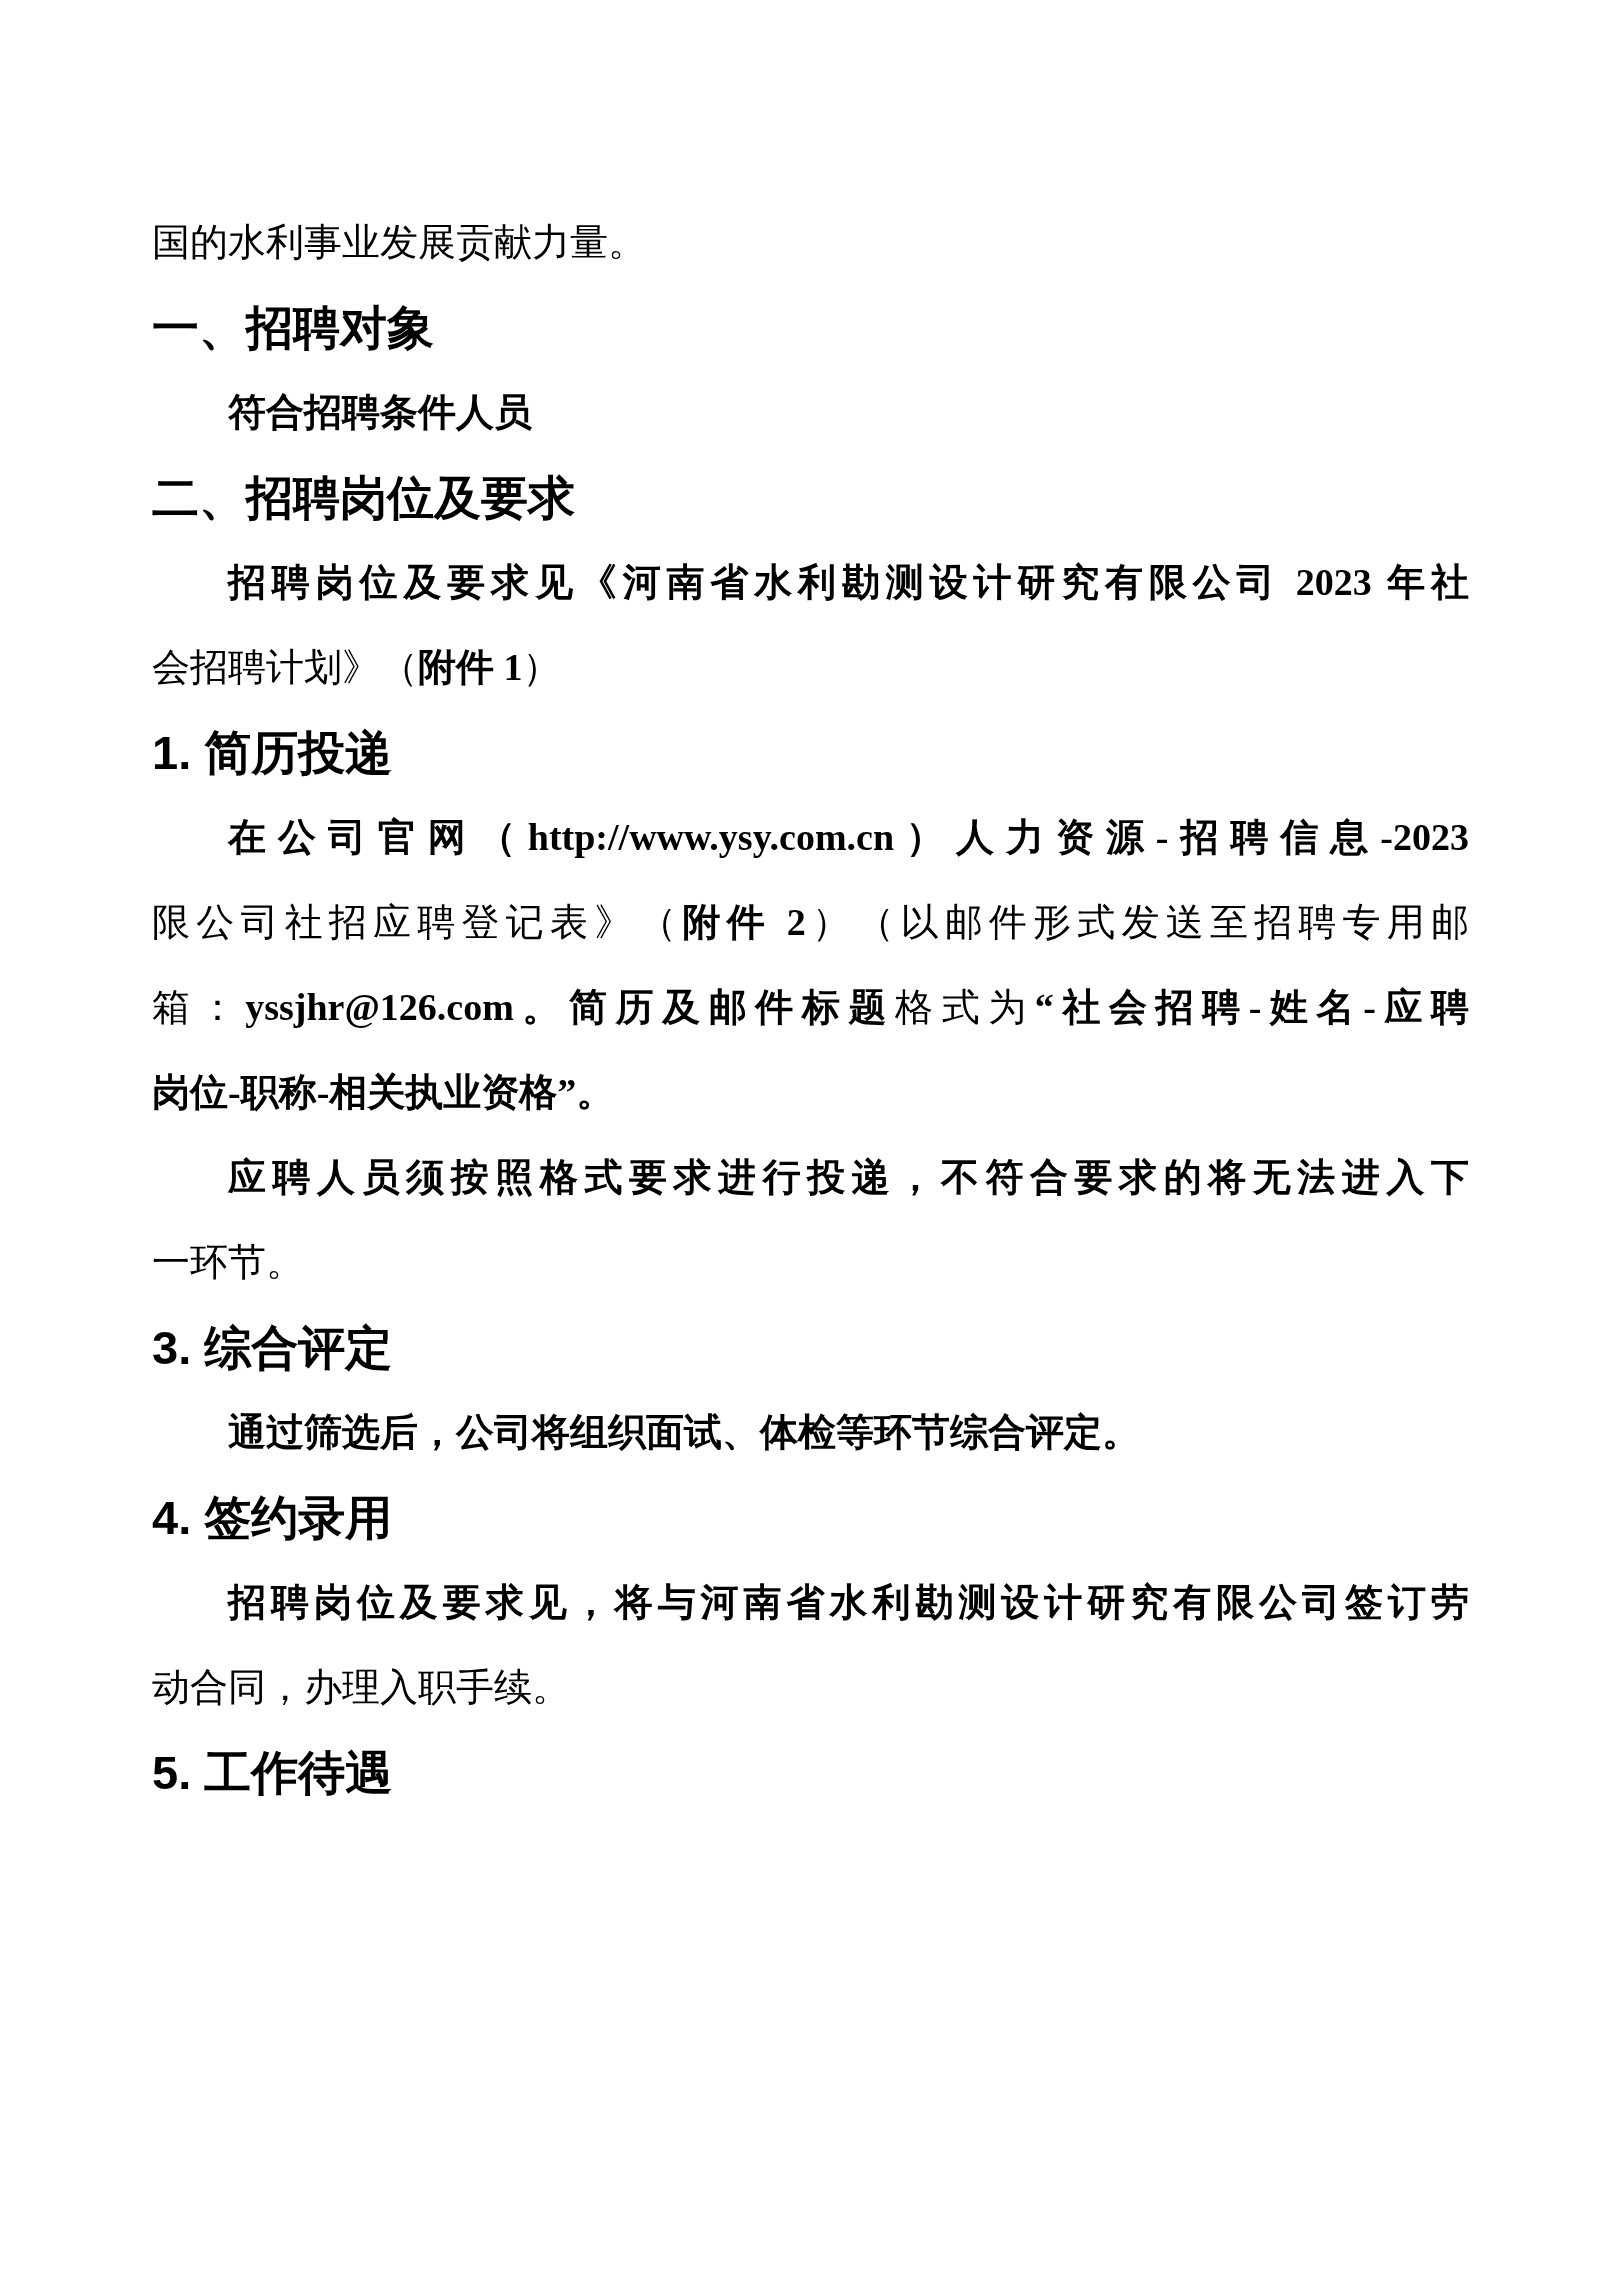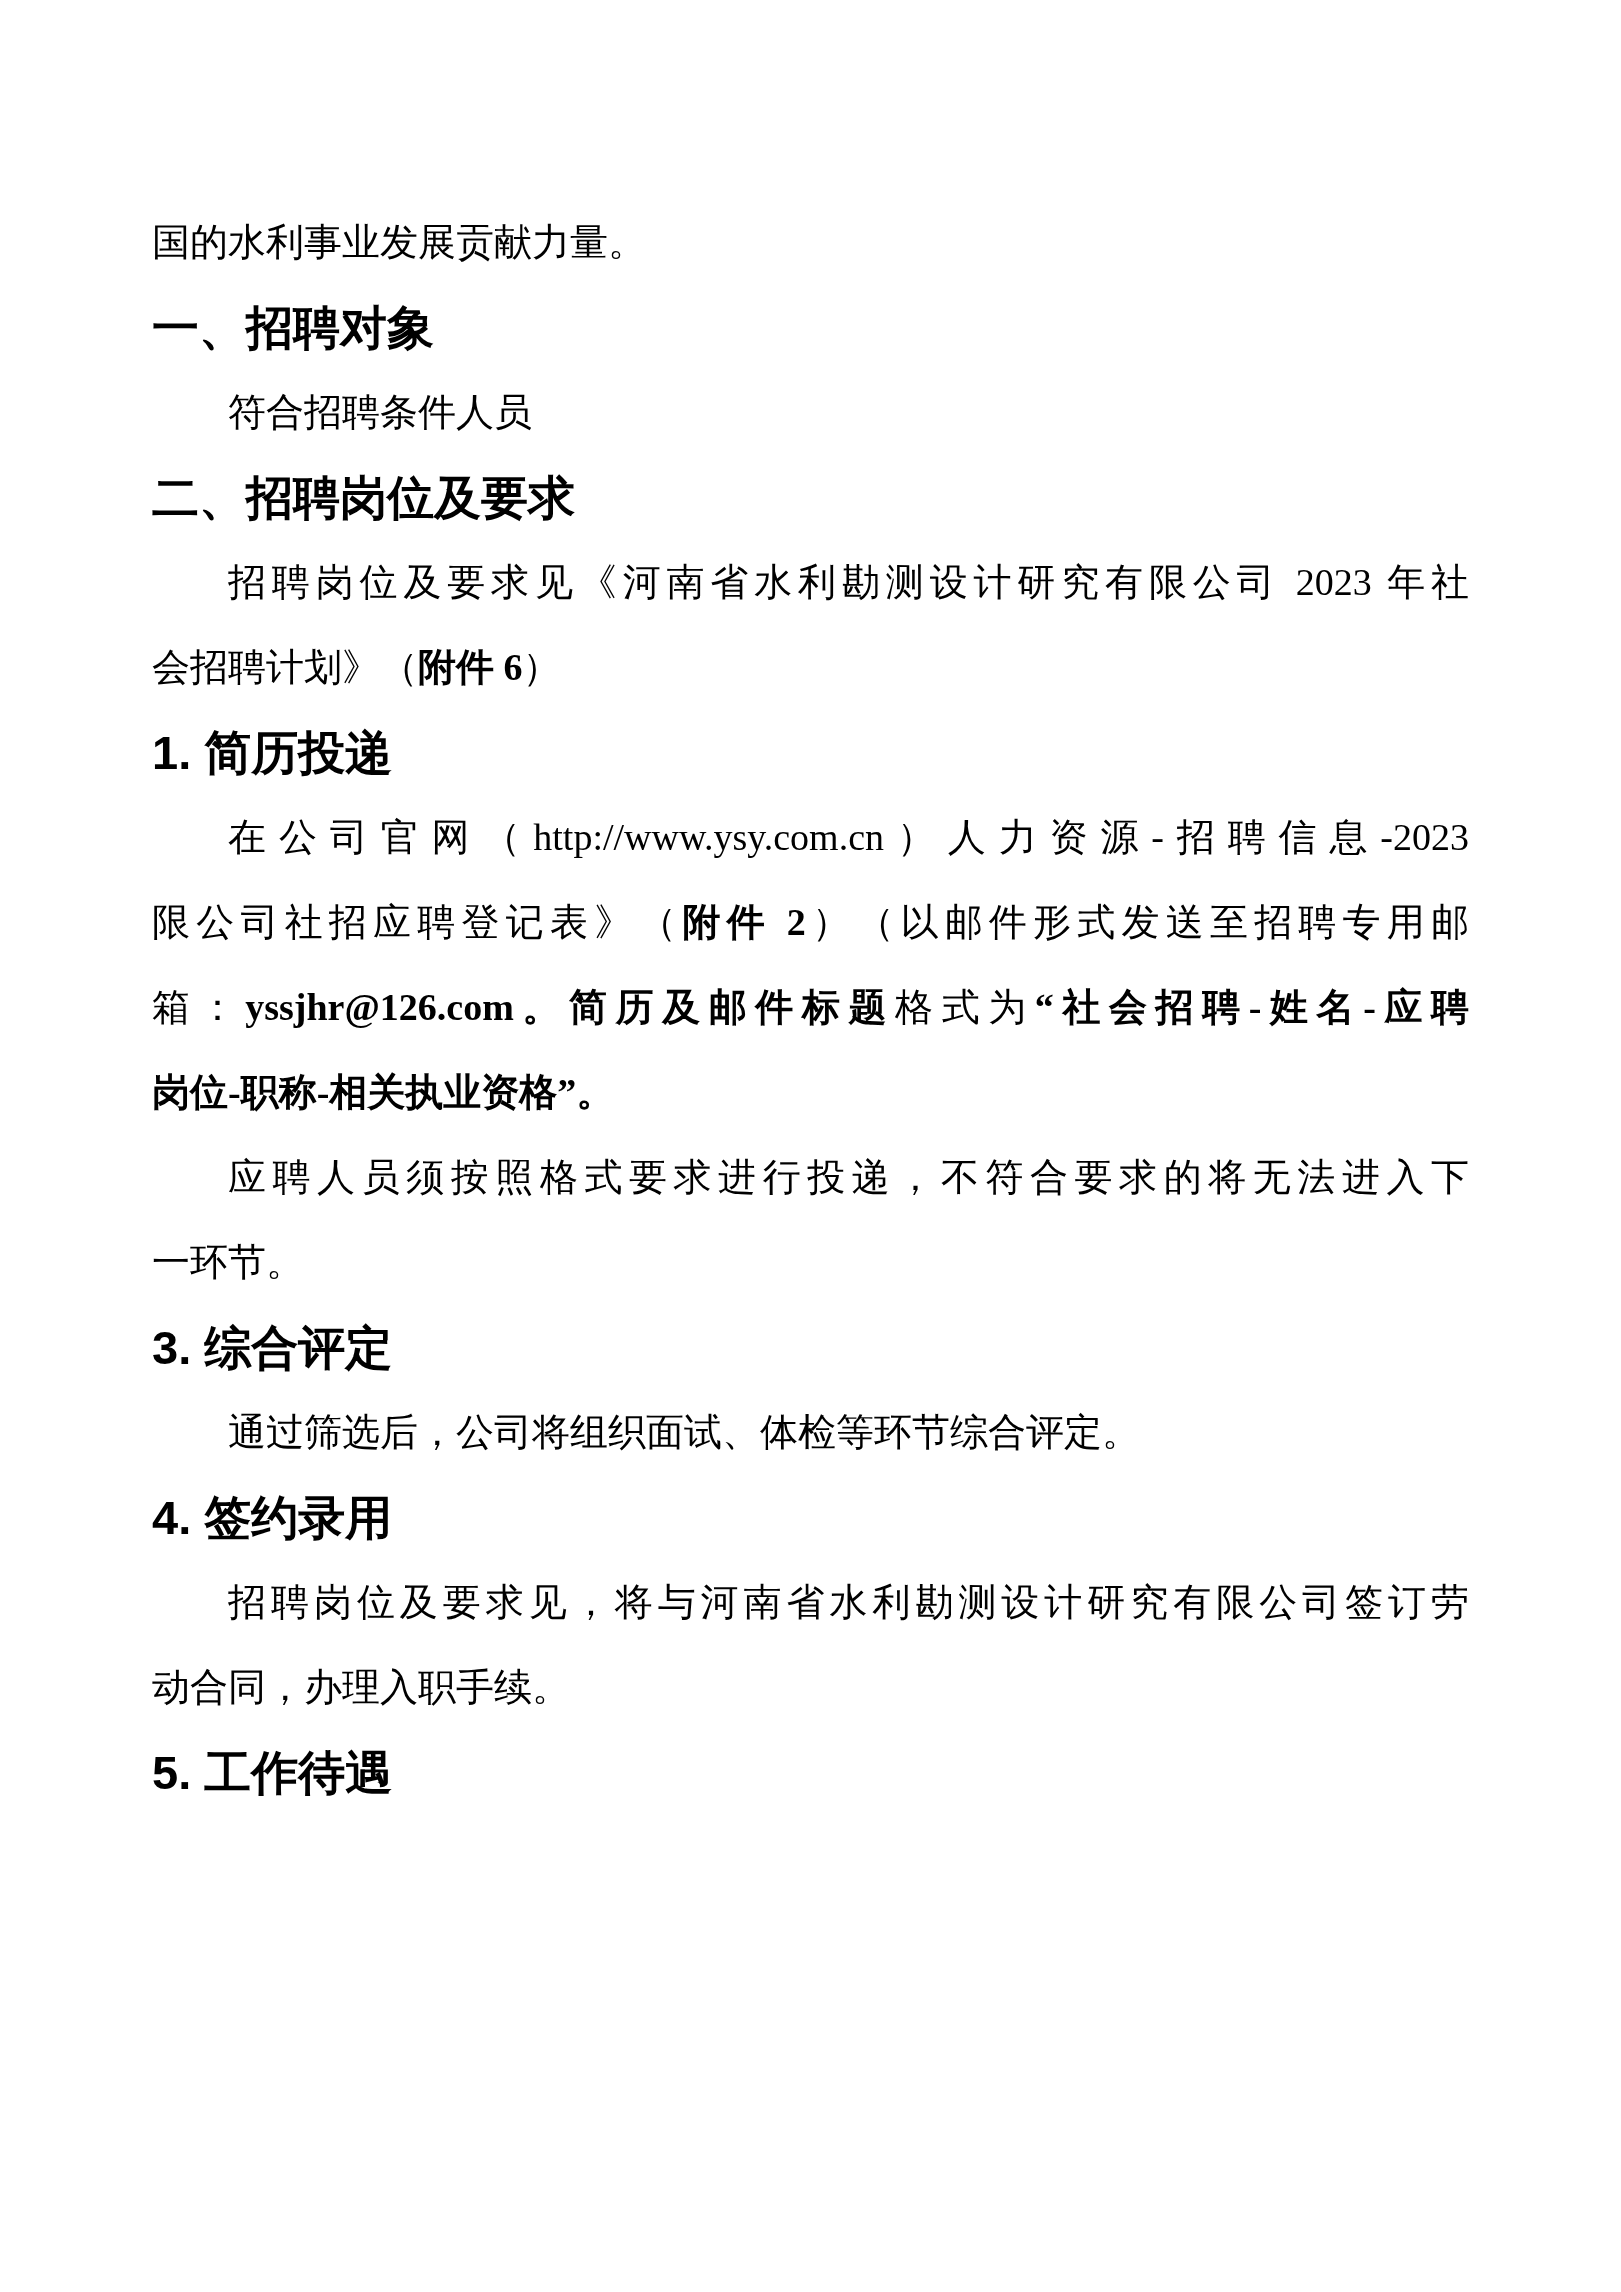--- a/index.html
+++ b/index.html
@@ -24,20 +24,21 @@
   .line {
     font-family: "Liberation Serif", "DejaVu Serif", serif;
     font-size: 38px;
     line-height: 85px;
     height: 85px;
     color: #000000;
     text-align: left;
   }
   .line.indent {
     text-indent: 76px;
+    font-weight: bold;
   }
   .line.full {
     text-align: justify;
     text-align-last: justify;
   }
   .line.heading,
   .line.subheading {
     font-family: "Liberation Sans", "DejaVu Sans", sans-serif;
     font-weight: 700;
     font-size: 47px;
@@ -48,21 +49,21 @@
 </head>
 <body>
 
 <div class="page">
   <div class="doc" id="doc">
       <div class="line body"><span class="seg">国的水利事业发展贡献力量。</span></div>
       <div class="line heading"><span class="seg b">一、招聘对象</span></div>
       <div class="line body indent"><span class="seg">符合招聘条件人员</span></div>
       <div class="line heading"><span class="seg b">二、招聘岗位及要求</span></div>
       <div class="line body indent full"><span class="seg">招聘岗位及要求见《河南省水利勘测设计研究有限公司 2023 年社</span></div>
-      <div class="line body"><span class="seg">会招聘计划》（</span><span class="seg b">附件 6</span><span class="seg">）</span></div>
+      <div class="line body"><span class="seg">会招聘计划》（</span><span class="seg b">附件 1</span><span class="seg">）</span></div>
       <div class="line subheading"><span class="seg b">1. 简历投递</span></div>
       <div class="line body indent full"><span class="seg">在公司官网（http://www.ysy.com.cn）人力资源-招聘信息-2023</span></div>
       <div class="line body full"><span class="seg">限公司社招应聘登记表》（</span><span class="seg b">附件 2</span><span class="seg">）（以邮件形式发送至招聘专用邮</span></div>
       <div class="line body full"><span class="seg">箱：</span><span class="seg b">yssjhr@126.com。简历及邮件标题</span><span class="seg">格式为</span><span class="seg b">“社会招聘-姓名-应聘</span></div>
       <div class="line body"><span class="seg b">岗位-职称-相关执业资格”。</span></div>
       <div class="line body indent full"><span class="seg">应聘人员须按照格式要求进行投递，不符合要求的将无法进入下</span></div>
       <div class="line body"><span class="seg">一环节。</span></div>
       <div class="line subheading"><span class="seg b">3. 综合评定</span></div>
       <div class="line body indent"><span class="seg">通过筛选后，公司将组织面试、体检等环节综合评定。</span></div>
       <div class="line subheading"><span class="seg b">4. 签约录用</span></div>

